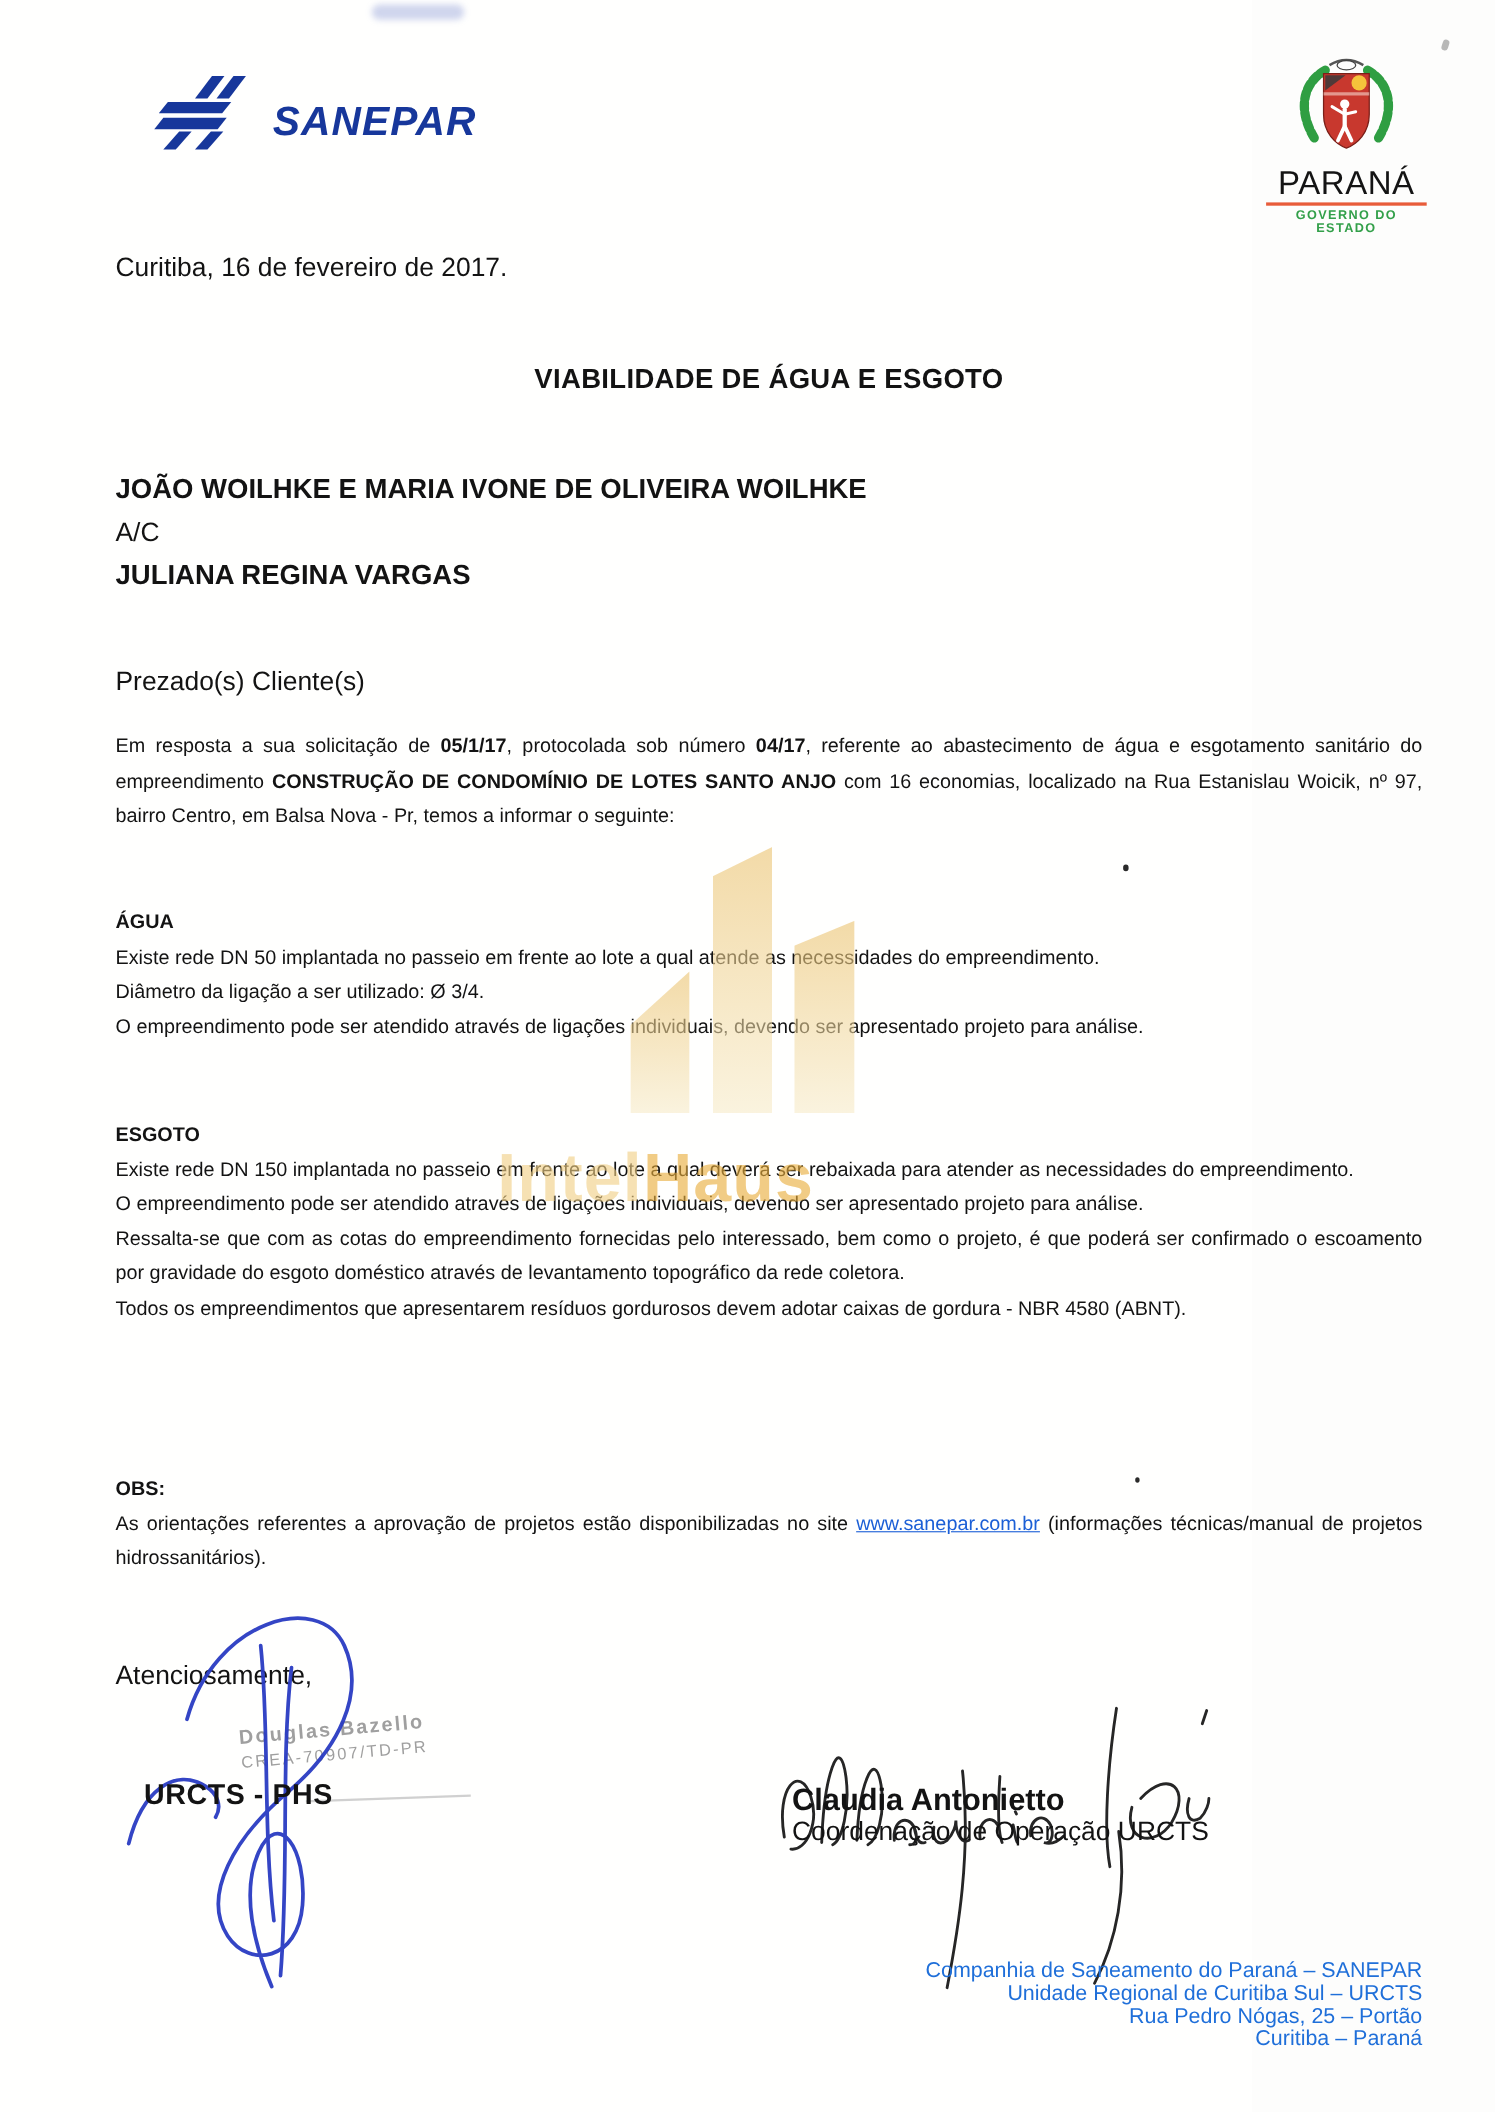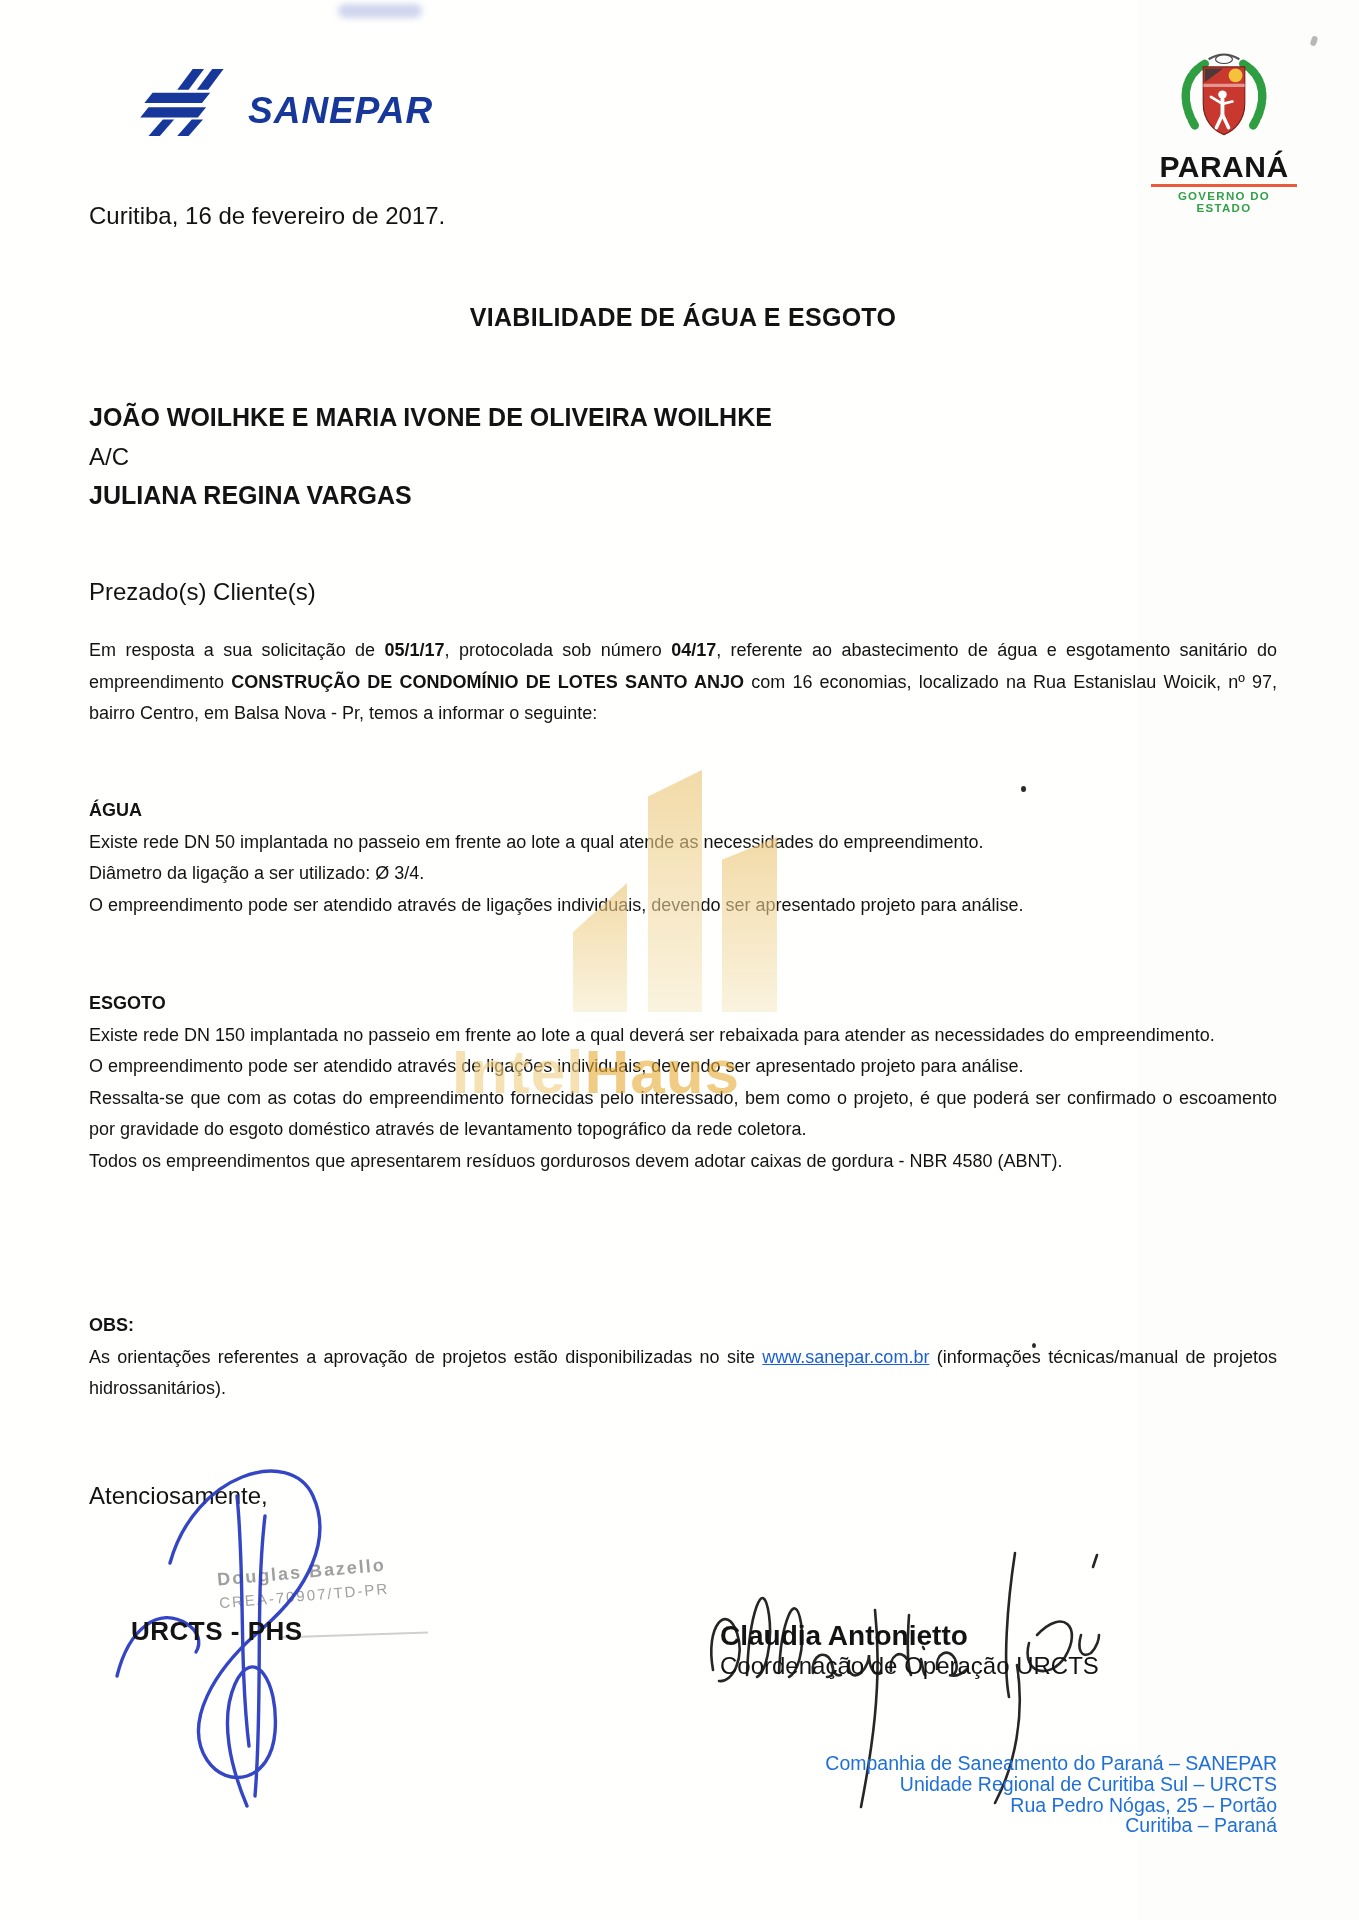--- a/index.html
+++ b/index.html
@@ -7,26 +7,26 @@
         font-family:"Liberation Sans","DejaVu Sans",sans-serif;color:#131313;}
 
   
   .sanepar{position:absolute;left:136px;top:66px;display:flex;align-items:center;}
   .sanepar svg{width:98px;height:72px;display:block;}
   .sanepar .word{font-size:37px;font-weight:bold;font-style:italic;color:#17379b;
                  letter-spacing:1px;margin-left:14px;margin-top:18px;}
 
   .parana{position:absolute;left:1149px;top:48px;width:150px;text-align:center;}
   .parana svg{width:100px;height:104px;display:block;margin:0 auto;}
-  .parana .pname{font-size:30px;font-weight:bold;color:#141414;letter-spacing:.5px;line-height:30px;}
+  .parana .pname{font-size:30px;font-weight:normal;color:#141414;letter-spacing:.5px;line-height:30px;}
   .parana .rule{height:3px;background:#e85c3a;margin:2px 2px 3px 2px;}
   .parana .gov{font-size:11.5px;color:#33a04a;letter-spacing:1.3px;font-weight:bold;}
 
   
-  .abs{position:absolute;left:89px;width:1188px;}
+  .abs{position:absolute;left:105px;width:1188px;margin-top:28px;}
   .dateline{top:202px;font-size:24px;}
   .doctitle{top:303px;font-size:25px;font-weight:bold;text-align:center;letter-spacing:.3px;}
   .recip{top:398px;line-height:39px;font-size:24px;}
   .recip .bold{font-weight:bold;font-size:25px;}
   .salut{top:578px;font-size:24px;}
   .body-block{font-size:18px;line-height:31.5px;text-align:justify;}
   .intro{top:635px;}
   .agua{top:795px;}
   .esgoto{top:988px;}
   .obs{top:1310px;}

